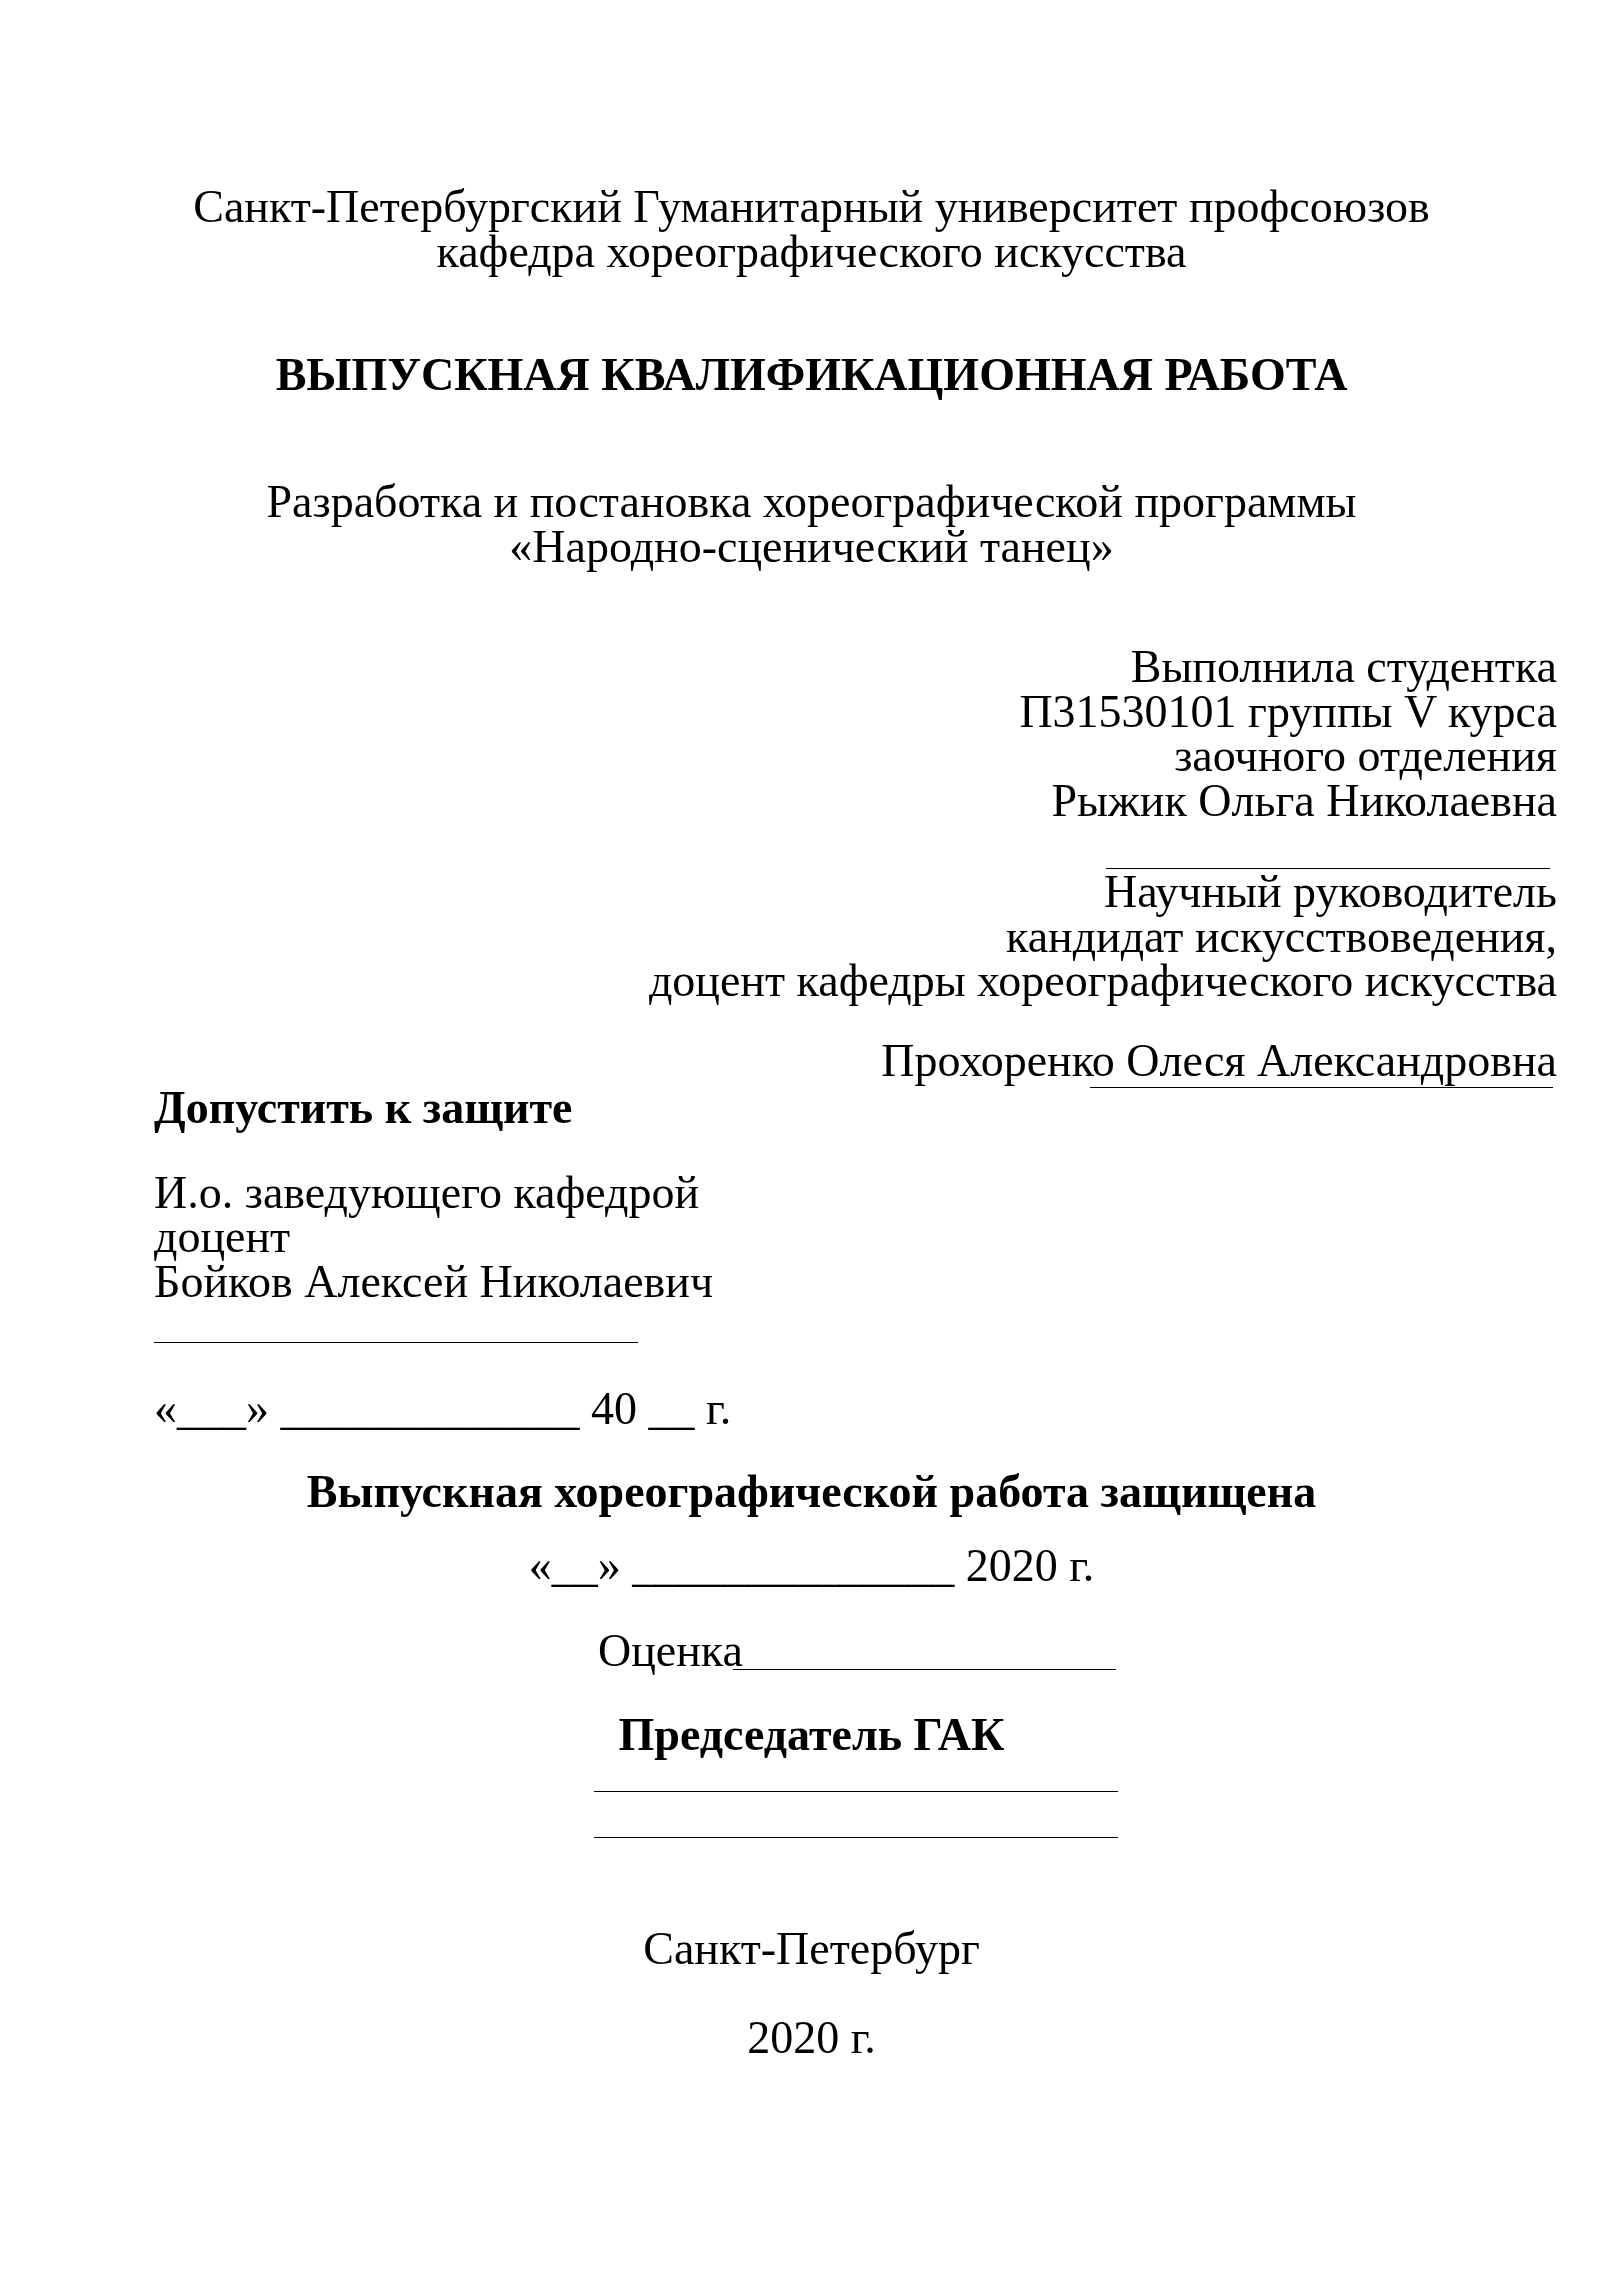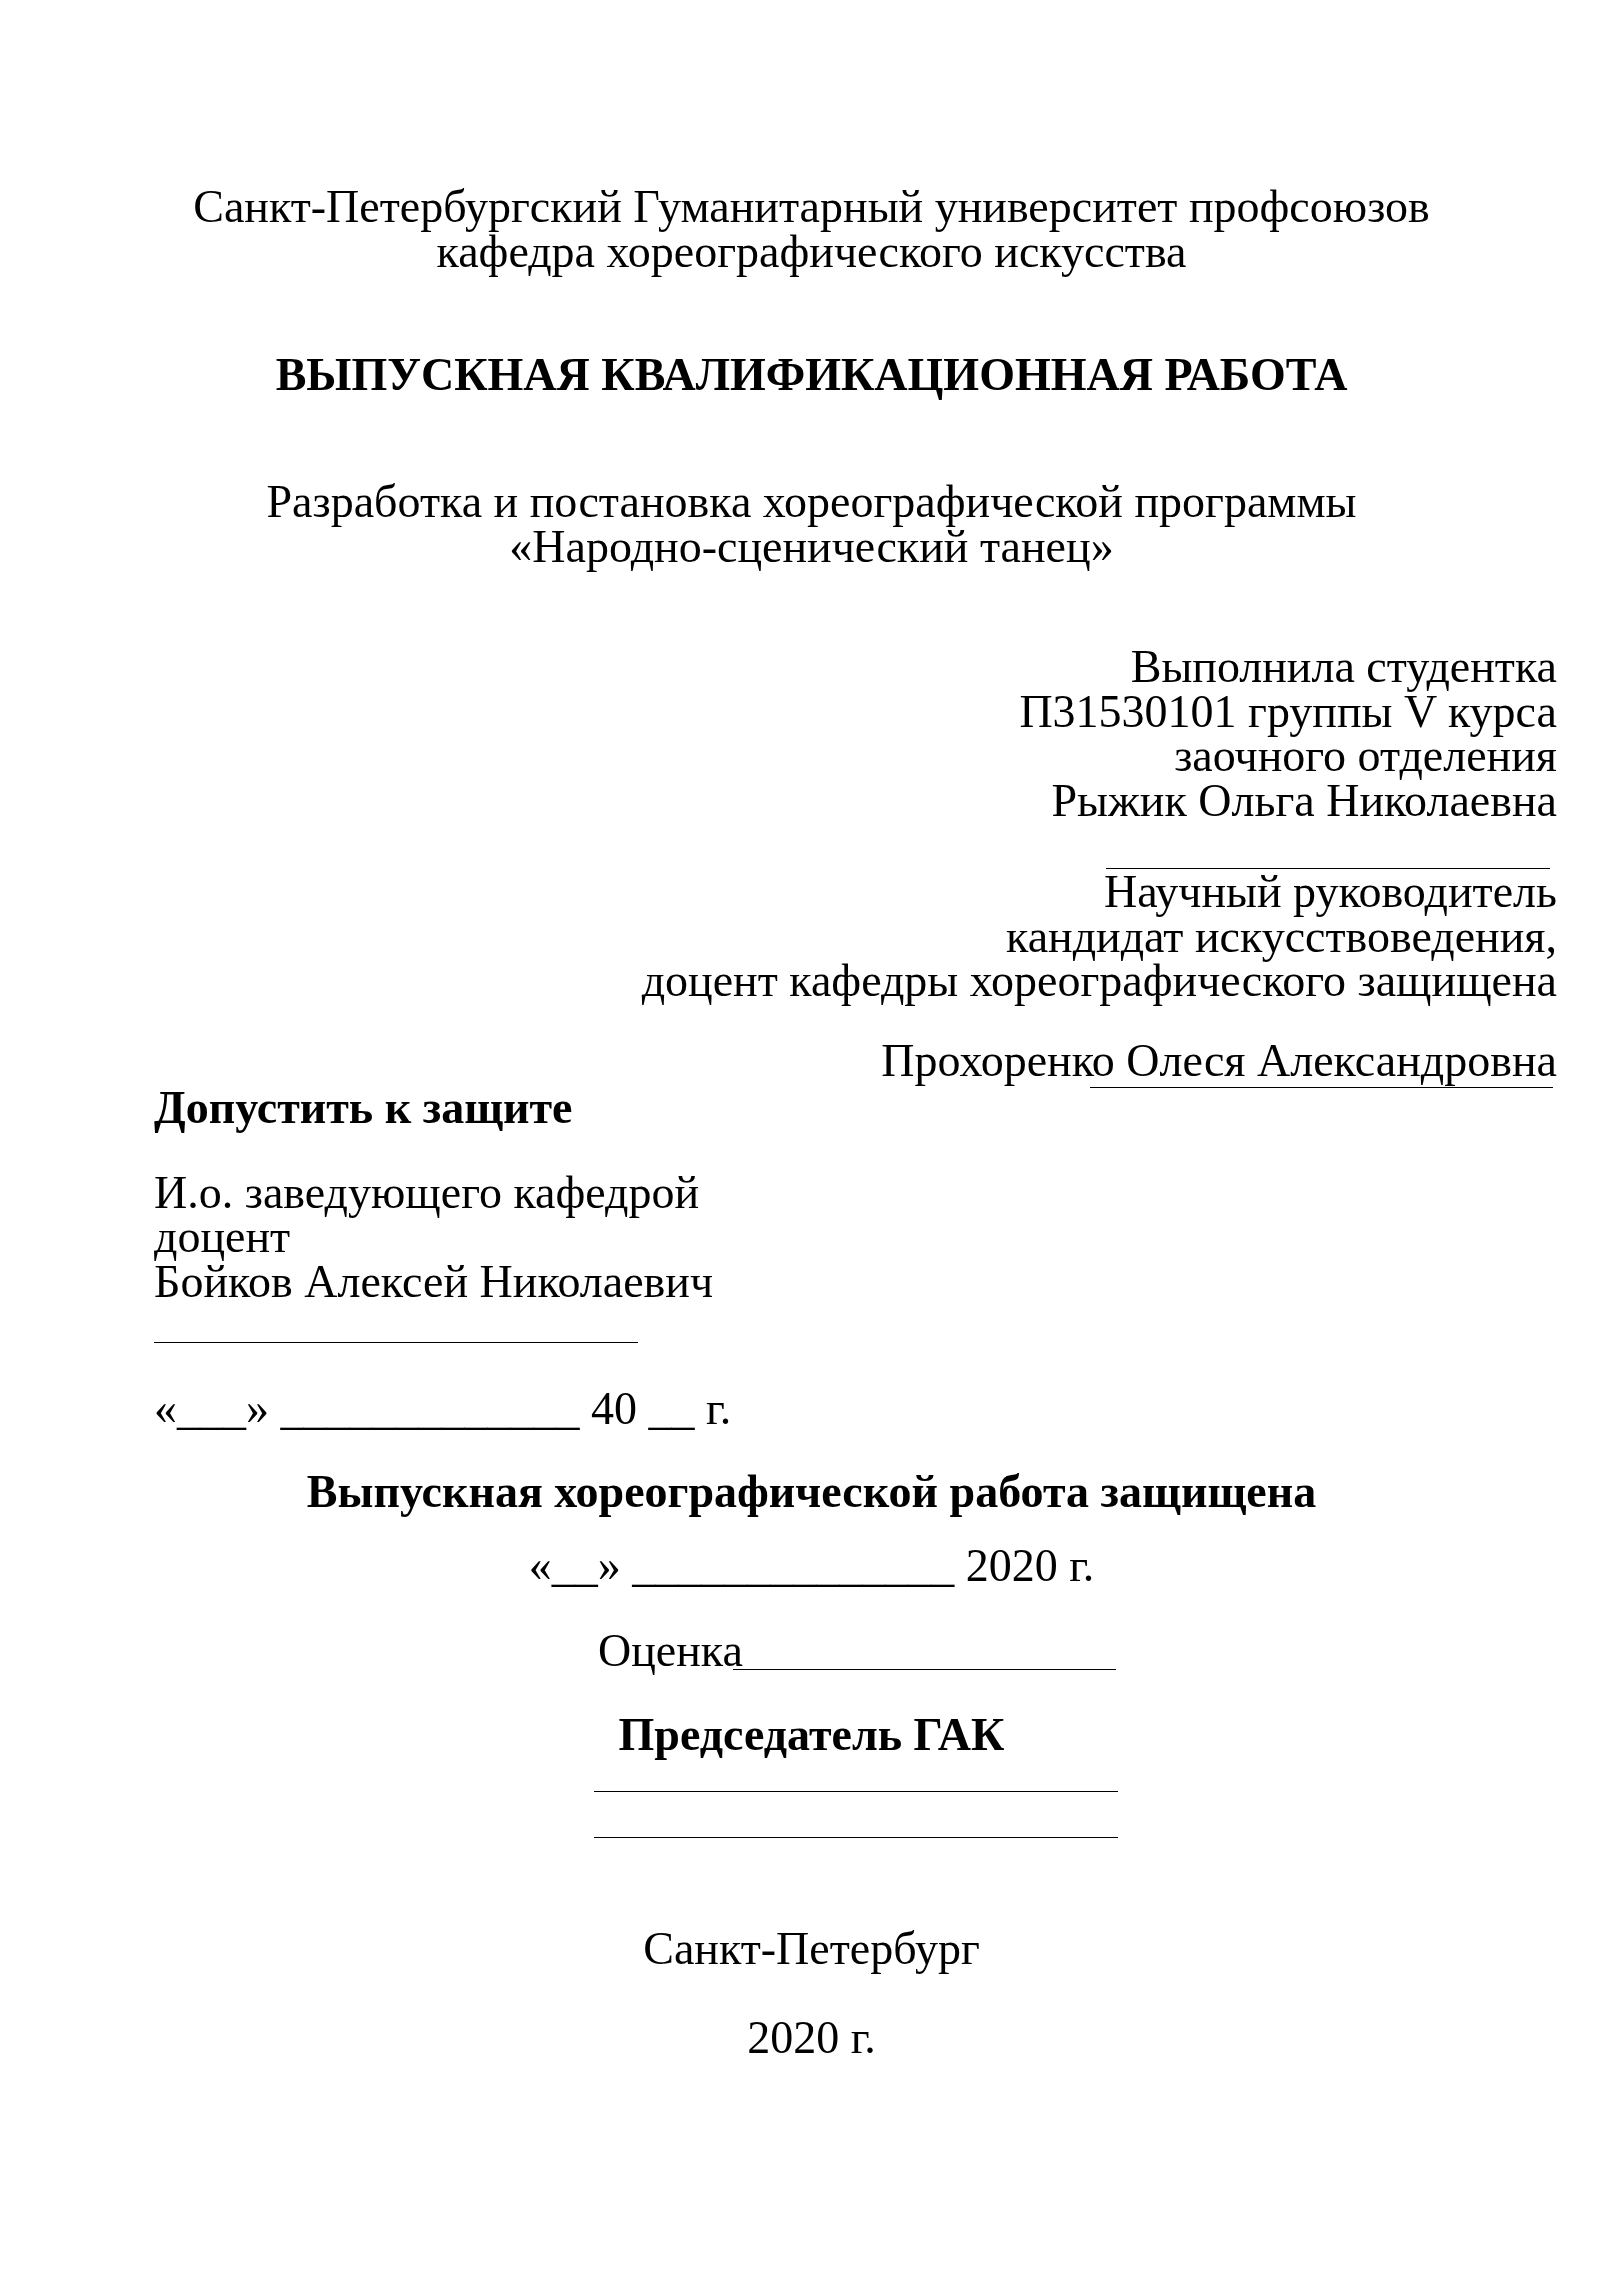--- a/index.html
+++ b/index.html
@@ -27,21 +27,21 @@
 <div class="ln right" style="top:645px">Выполнила студентка</div>
 <div class="ln right" style="top:690px">
   <span>П31530101</span><span style="text-decoration: none; text-align: right;"> группы V курса</span>
 </div>
 <div class="ln right" style="top:734px">заочного отделения</div>
 <div class="ln right" style="top:779px">Рыжик Ольга Николаевна</div>
 <div class="rule" style="top:868px; left:1106px; width:444px"></div>
 
 <div class="ln right" style="top:870px">Научный руководитель</div>
 <div class="ln right" style="top:915px">кандидат искусствоведения,</div>
-<div class="ln right" style="top:959px">доцент кафедры хореографического защищена</div>
+<div class="ln right" style="top:959px">доцент кафедры хореографического искусства</div>
 <div class="ln right" style="top:1039px">Прохоренко Олеся Александровна</div>
 <div class="rule" style="top:1087px; left:1090px; width:463px"></div>
 
 <div class="ln left b i" style="top:1086px">Допустить к защите</div>
 <div class="ln left i" style="top:1171px">И.о. заведующего кафедрой</div>
 <div class="ln left i" style="top:1215px">доцент</div>
 <div class="ln left i" style="top:1260px">Бойков Алексей Николаевич</div>
 <div class="rule" style="top:1342px; left:154px; width:484px"></div>
 <div class="ln left" style="top:1387px">«___» _____________ 40 __ г.</div>
 

